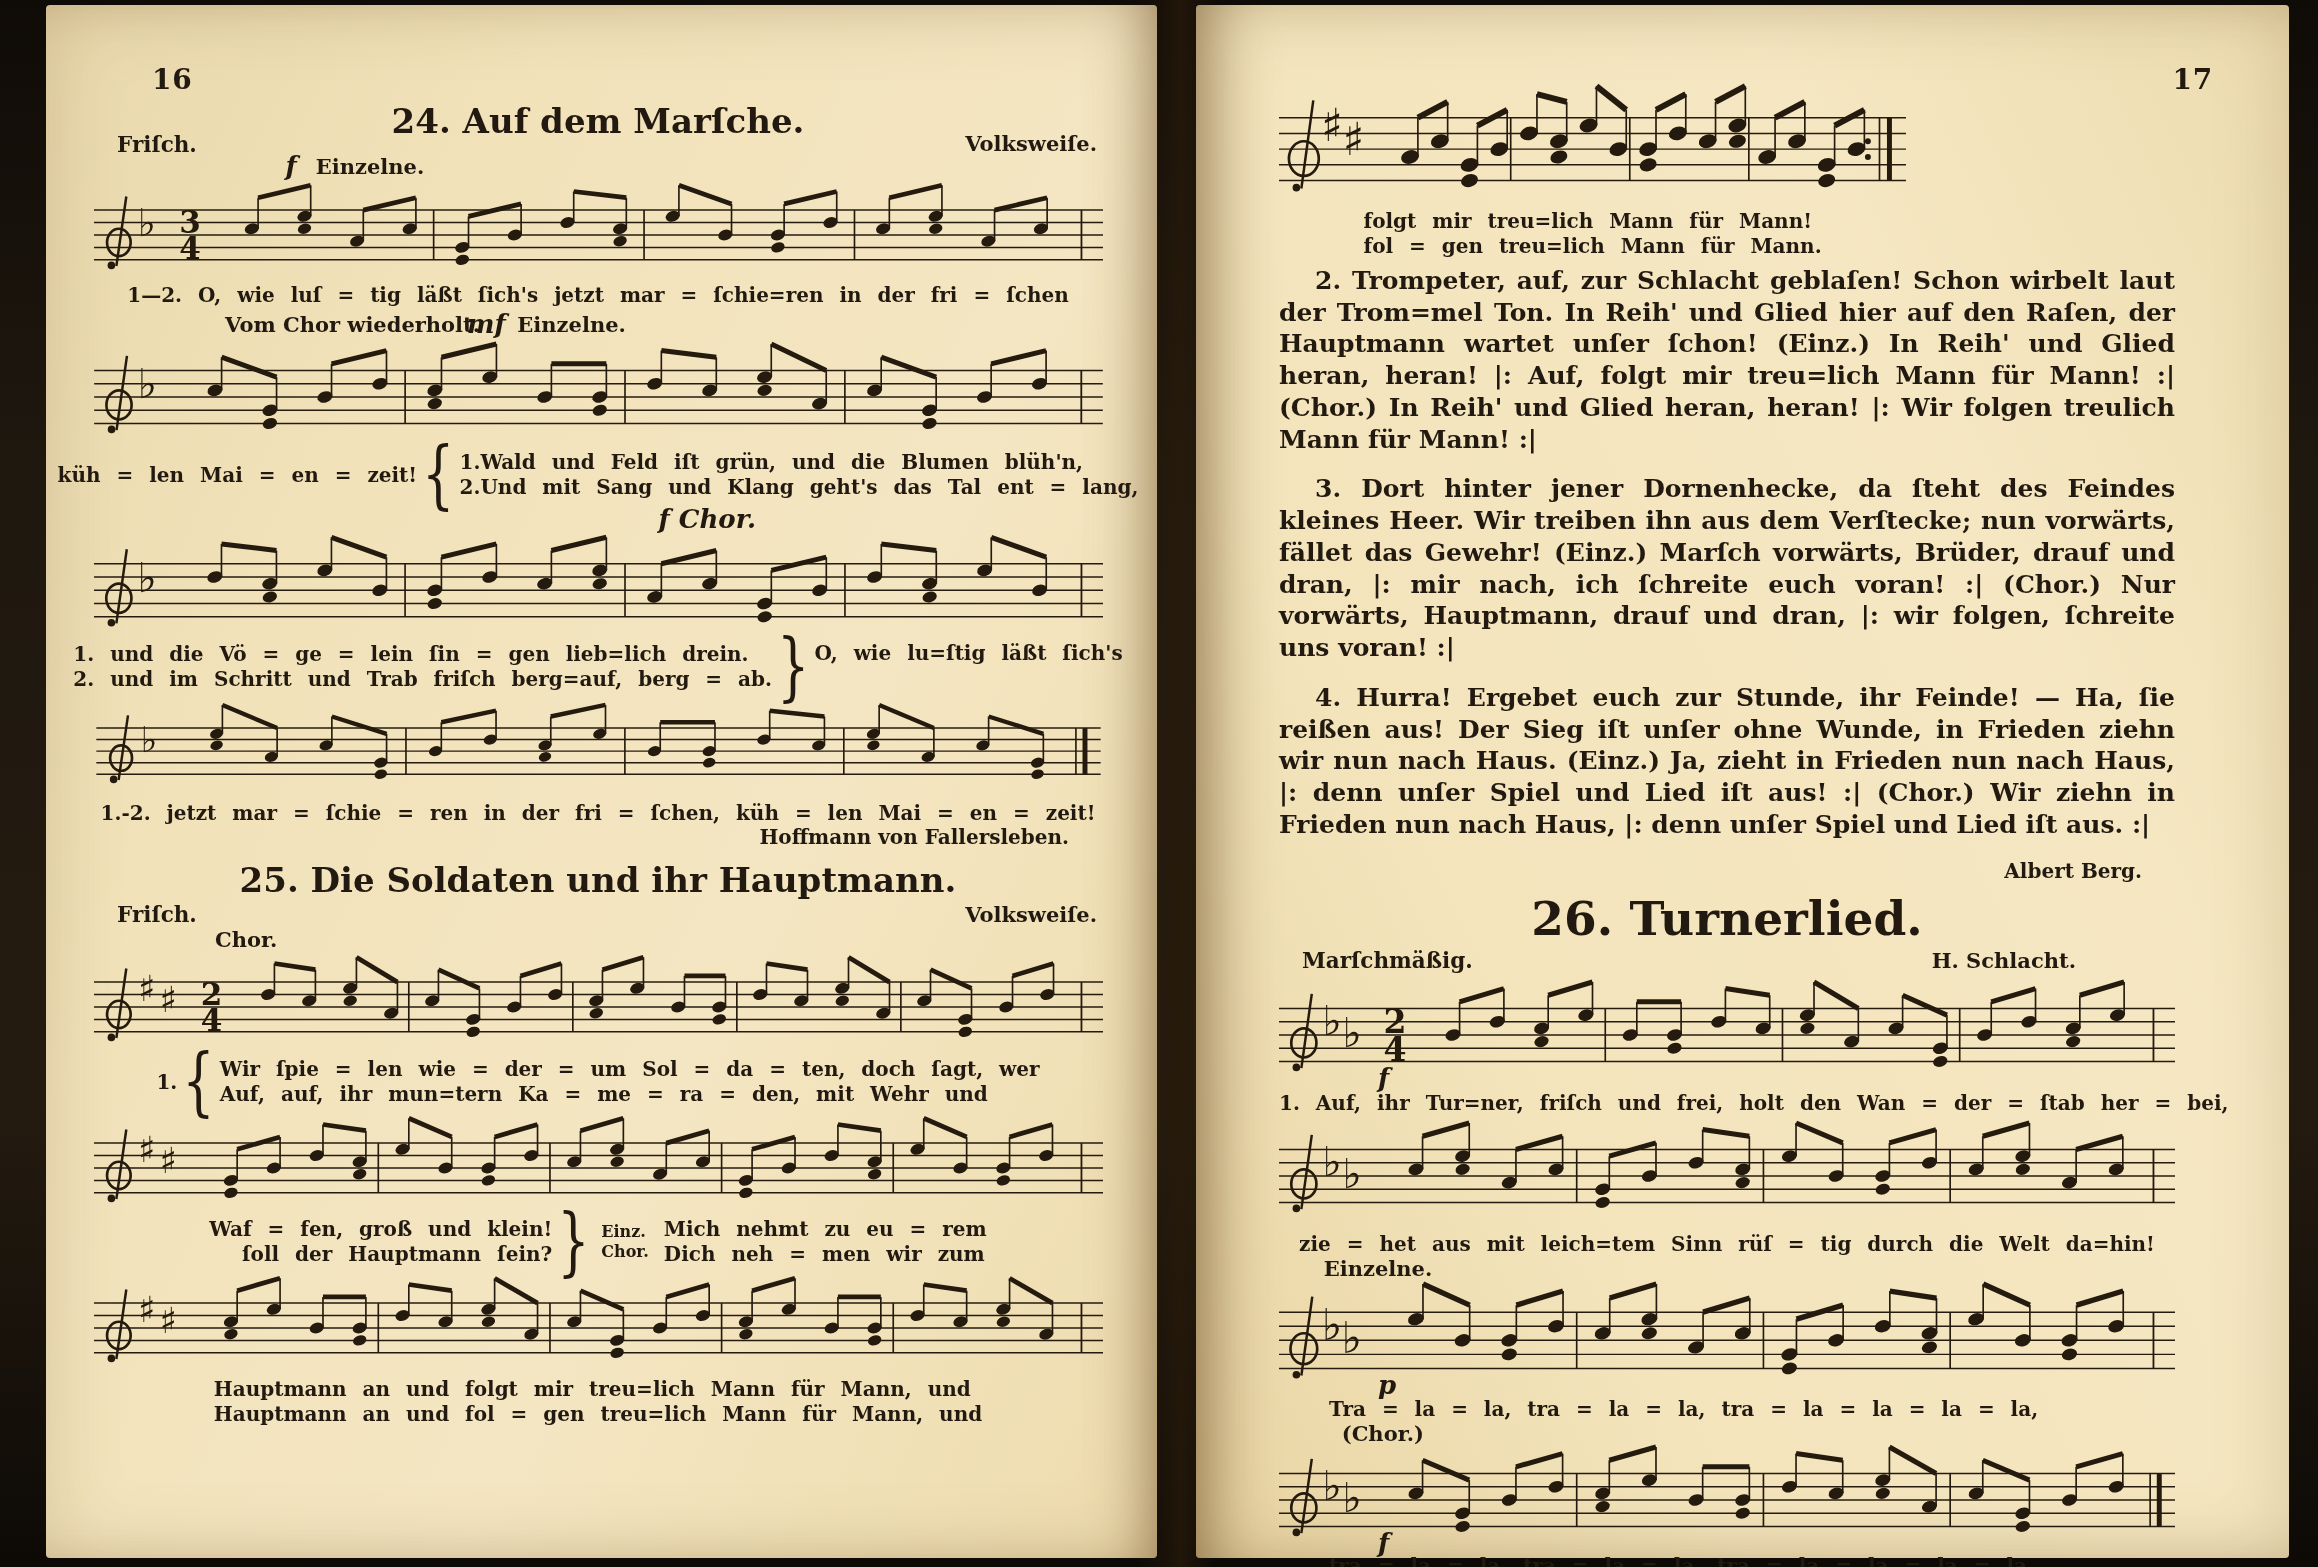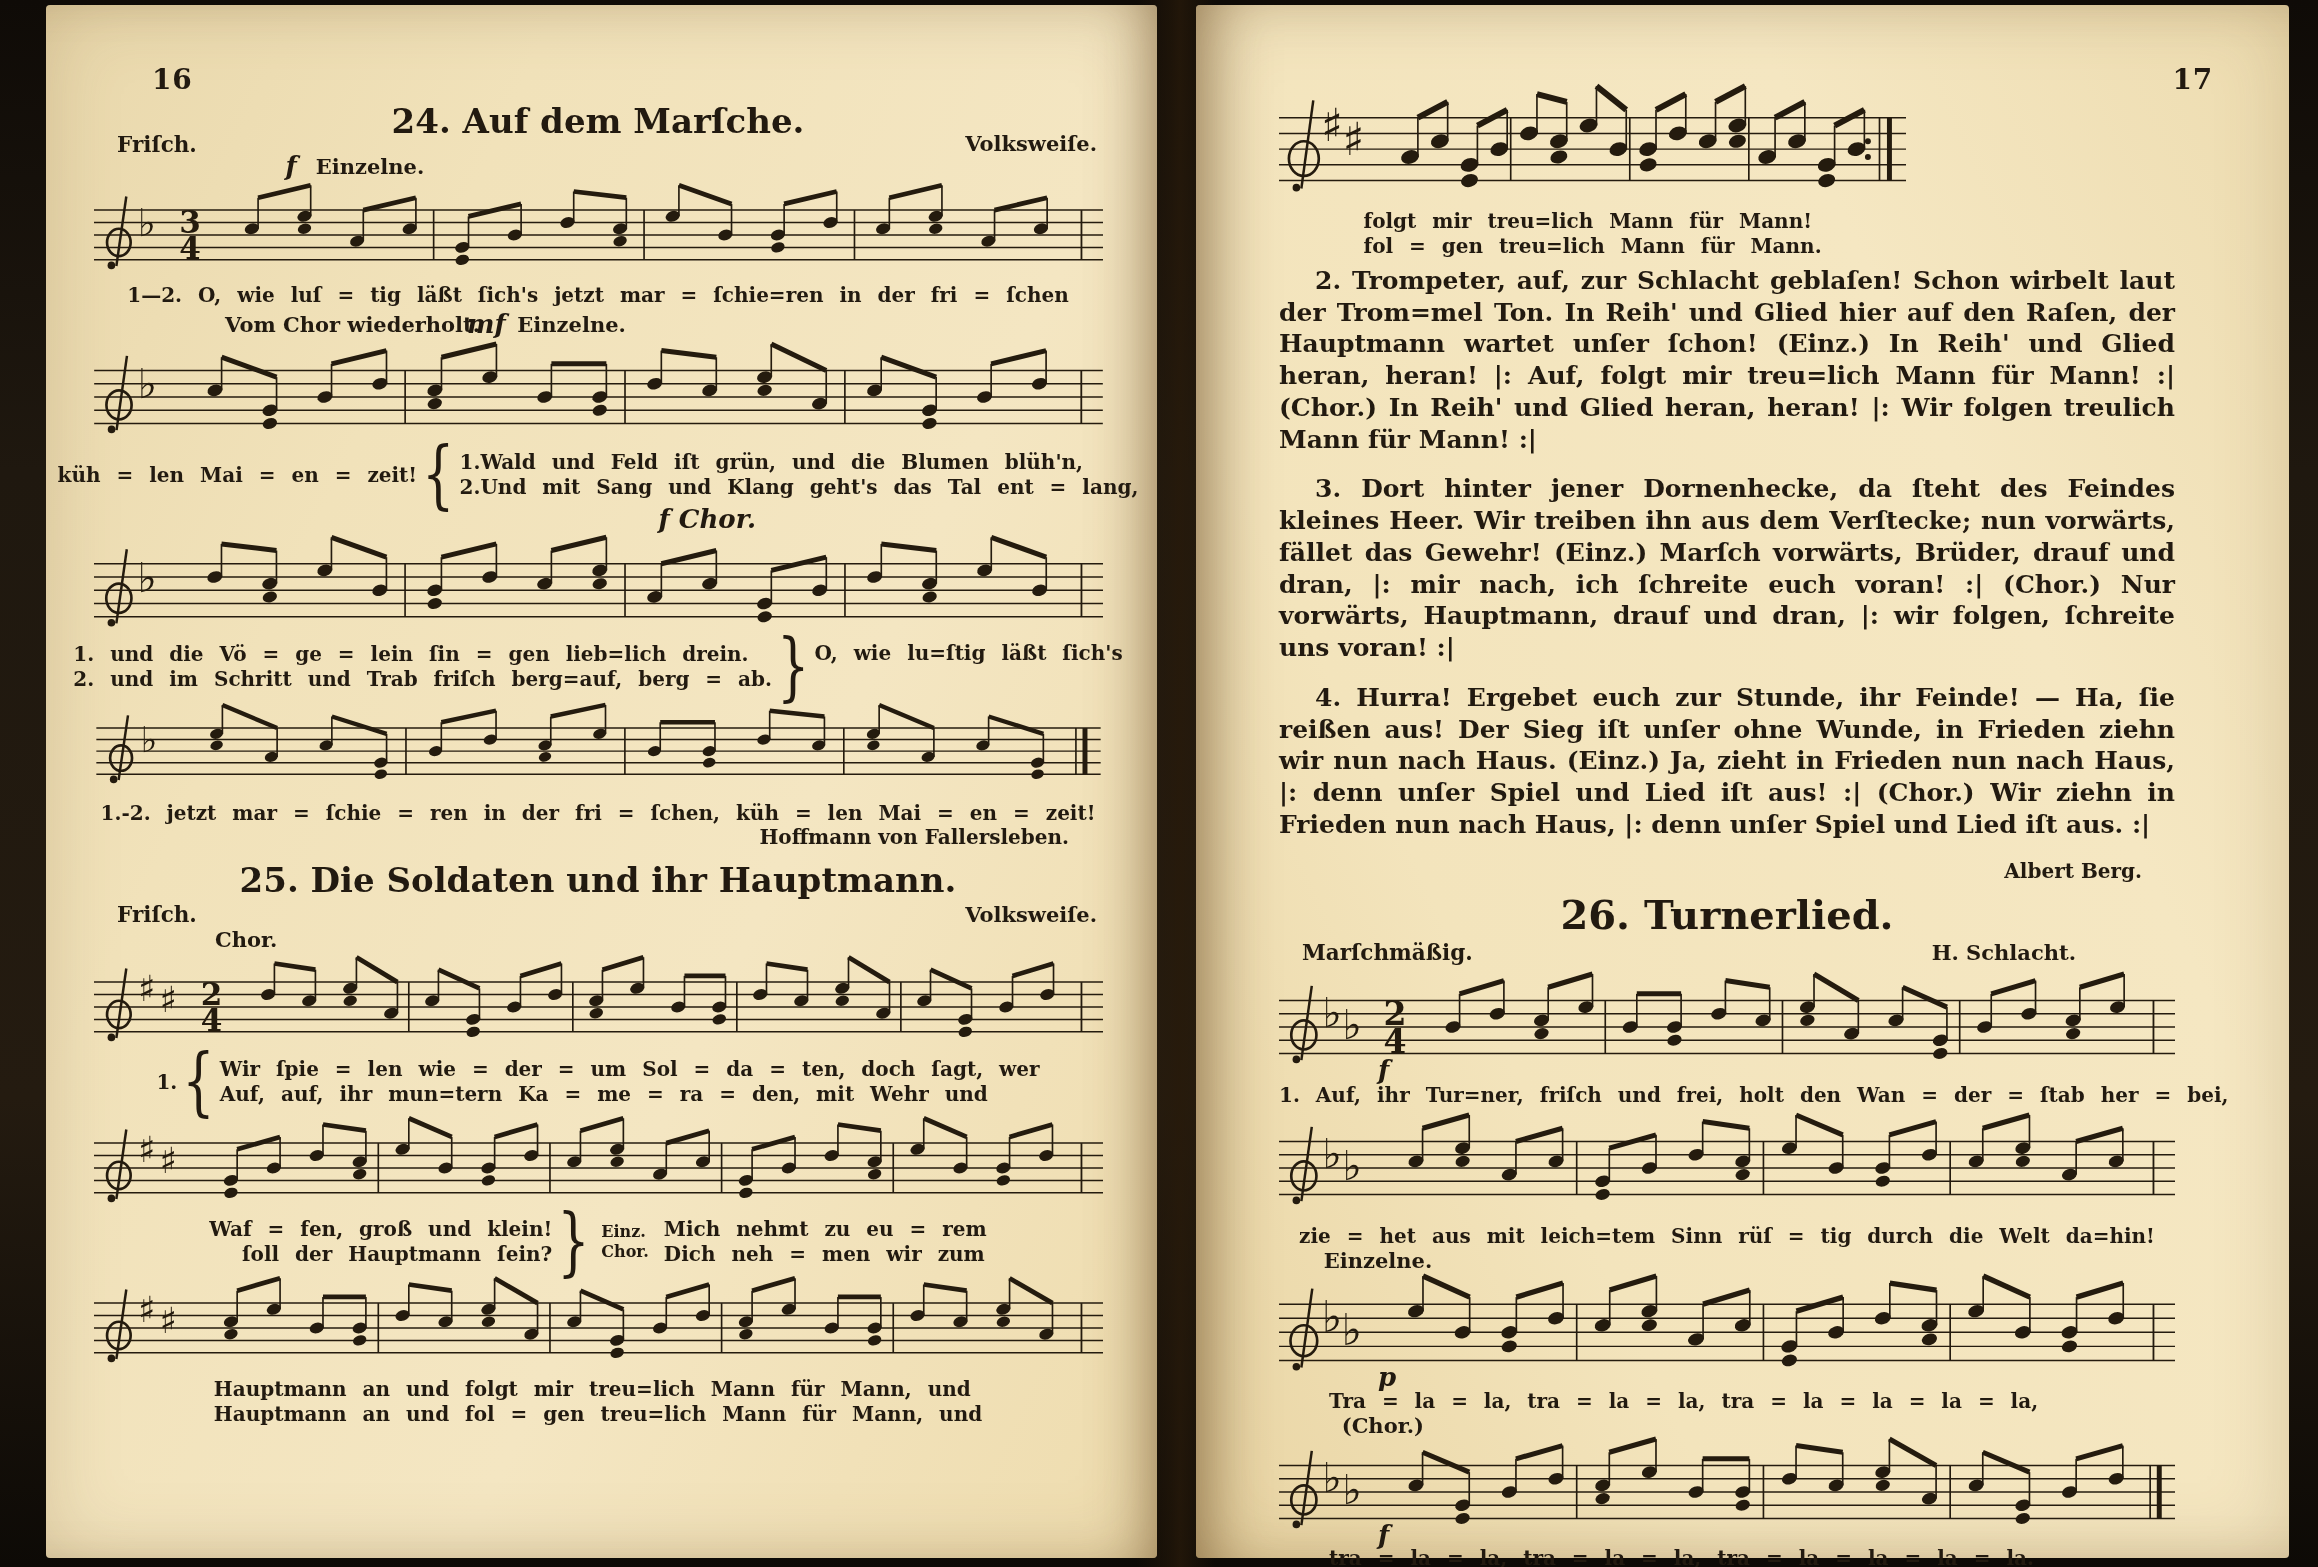--- a/index.html
+++ b/index.html
@@ -682,21 +682,21 @@
             <span class="lyr">fol = gen treu=lich Mann für Mann.</span>
           </span>
         </div>
       </div>
 
       <p class="verse">2. Trompeter, auf, zur Schlacht geblaſen! Schon wirbelt laut der Trom=mel Ton. In Reih' und Glied hier auf den Raſen, der Hauptmann wartet unſer ſchon! (Einz.) In Reih' und Glied heran, heran! |: Auf, folgt mir treu=lich Mann für Mann! :| (Chor.) In Reih' und Glied heran, heran! |: Wir folgen treulich Mann für Mann! :|</p>
       <p class="verse">3. Dort hinter jener Dornenhecke, da ſteht des Feindes kleines Heer. Wir treiben ihn aus dem Verſtecke; nun vorwärts, fället das Gewehr! (Einz.) Marſch vorwärts, Brüder, drauf und dran, |: mir nach, ich ſchreite euch voran! :| (Chor.) Nur vorwärts, Hauptmann, drauf und dran, |: wir folgen, ſchreite uns voran! :|</p>
       <p class="verse">4. Hurra! Ergebet euch zur Stunde, ihr Feinde! — Ha, ſie reißen aus! Der Sieg iſt unſer ohne Wunde, in Frieden ziehn wir nun nach Haus. (Einz.) Ja, zieht in Frieden nun nach Haus, |: denn unſer Spiel und Lied iſt aus! :| (Chor.) Wir ziehn in Frieden nun nach Haus, |: denn unſer Spiel und Lied iſt aus. :|</p>
       <div class="attr">Albert Berg.</div>
 
-      <h2 class="title" style="margin-top:8.3px;font-size:40px">26. Turnerlied.</h2>
+      <h2 class="title" style="margin-top:8.3px;font-size:47px">26. Turnerlied.</h2>
       <div class="tsrow" style="height:31px">
         <span class="tempo">Marſchmäßig.</span>
         <span class="source" style="right:99px">H. Schlacht.</span>
       </div>
 
       <div class="staffbox">
         <div class="staff"><svg width="896" height="106" viewBox="0 0 1082 128">
               <line x1="0" y1="38" x2="1082" y2="38" stroke="#241b0e" stroke-width="1.8"></line>
               <line x1="0" y1="54" x2="1082" y2="54" stroke="#241b0e" stroke-width="1.8"></line>
               <line x1="0" y1="70" x2="1082" y2="70" stroke="#241b0e" stroke-width="1.8"></line>

